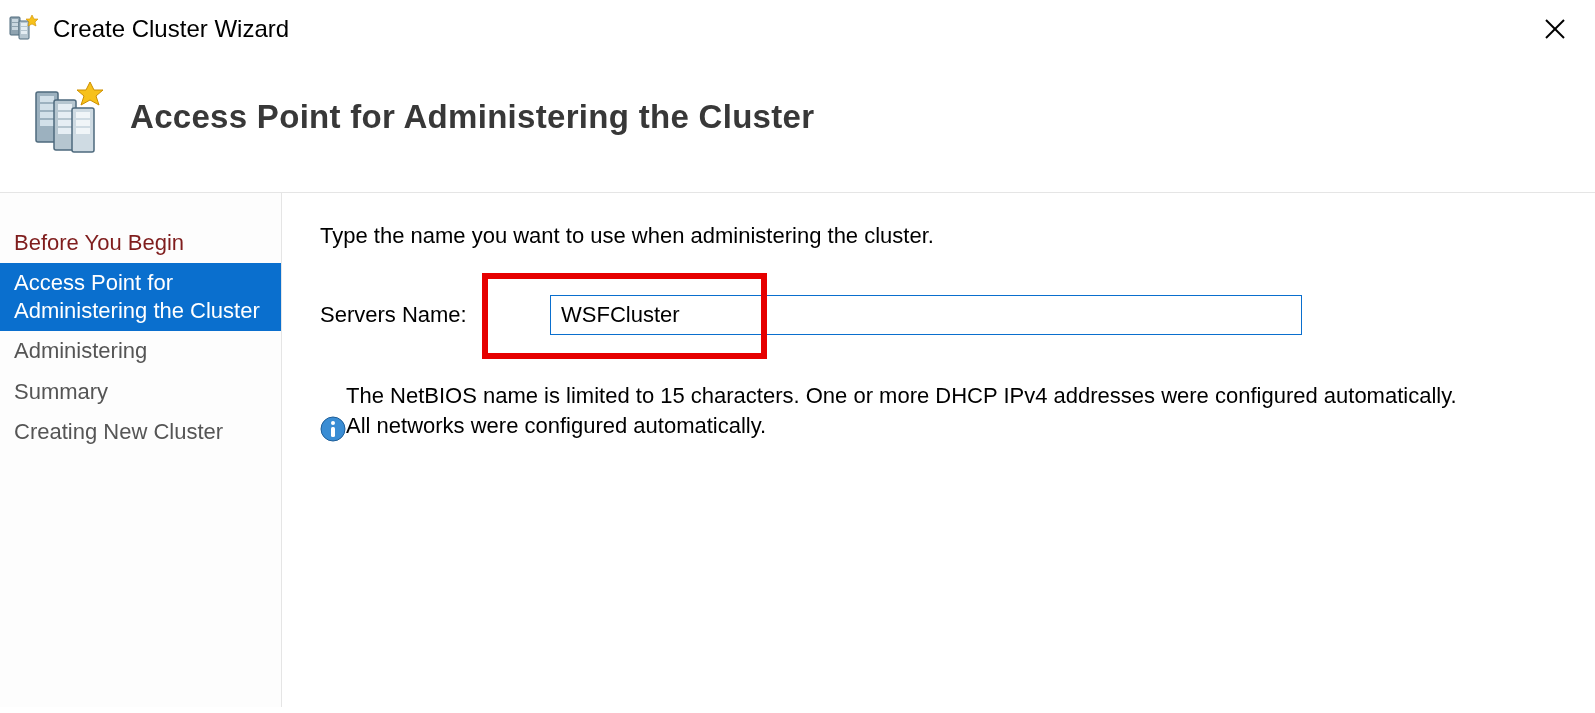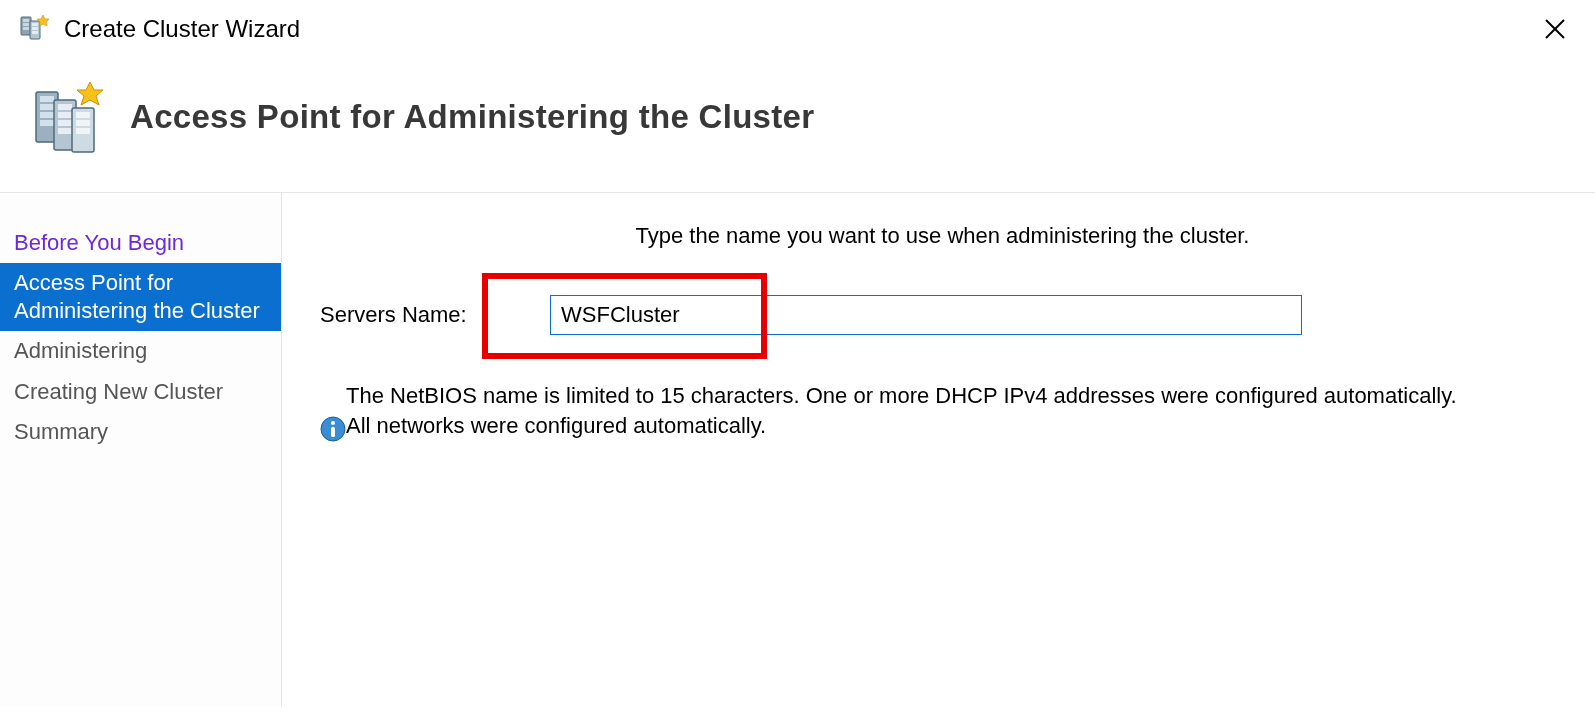--- a/index.html
+++ b/index.html
@@ -12,21 +12,21 @@
       color: #000;
       overflow: hidden;
     }
 
     
     .titlebar {
       position: relative;
       display: flex;
       align-items: center;
       height: 58px;
-      padding-left: 18px;
+      padding-left: 7px;
     }
     .titlebar .app-icon svg { display: block; }
     .titlebar .title {
       margin-left: 14px;
       font-size: 24px;
       color: #000;
     }
     .titlebar .close {
       position: absolute;
       right: 22px;
@@ -72,38 +72,37 @@
       border-right: 1px solid #e5e5e5;
       padding-top: 30px;
     }
     .sidebar .step {
       padding: 6px 14px 6px 14px;
       font-size: 22px;
       line-height: 1.28;
       color: #555555;
       cursor: pointer;
     }
-    .sidebar .step.done { color: #6d28d9; }
+    .sidebar .step.done { color: #7f1d1d; }
     .sidebar .step.active {
       background: #0a6fce;
       color: #ffffff;
     }
 
     
     .main {
       flex: 1 1 auto;
       padding: 30px 30px 0 38px;
       position: relative;
       overflow: hidden;
     }
     .instruction {
       font-size: 22px;
       color: #000;
       margin-bottom: 46px;
-      text-align: center;
     }
     .form-row {
       display: flex;
       align-items: center;
       margin-bottom: 46px;
     }
     .form-row .label {
       flex: 0 0 230px;
       font-size: 22px;
       color: #000;
@@ -193,22 +192,22 @@
   </span>
   <h1>Access Point for Administering the Cluster</h1>
 </div>
 
 <div class="body">
 
   <nav class="sidebar">
     <div class="step done">Before You Begin</div>
     <div class="step active">Access Point for Administering the Cluster</div>
     <div class="step">Administering</div>
+    <div class="step">Summary</div>
     <div class="step">Creating New Cluster</div>
-    <div class="step">Summary</div>
   </nav>
 
   <section class="main">
 
     <p class="instruction">Type the name you want to use when administering the cluster.</p>
 
     <div class="form-row">
       <span class="label">Servers Name:</span>
       <span class="input-wrap">
         <input type="text" value="WSFCluster" style="">

